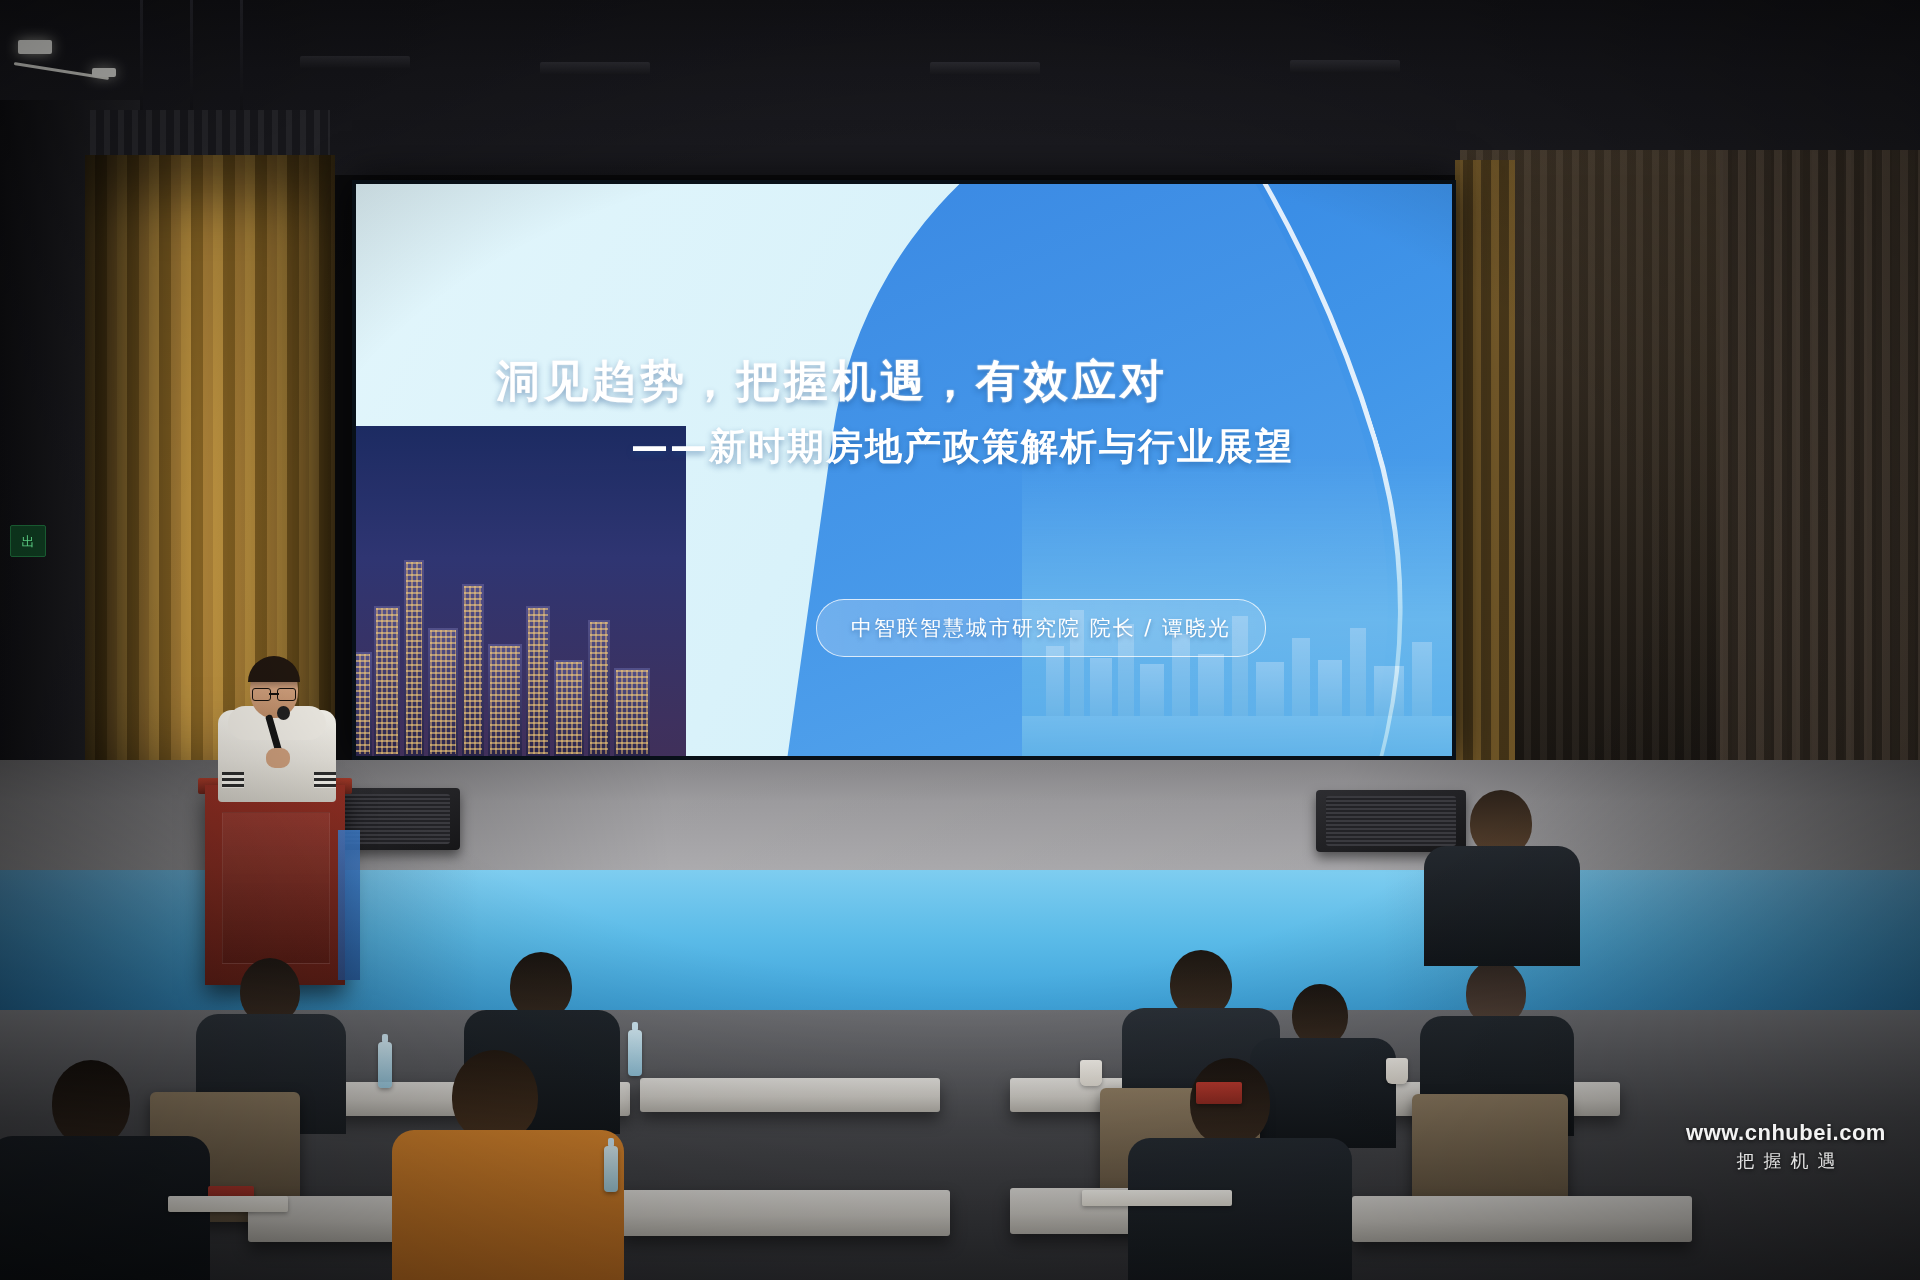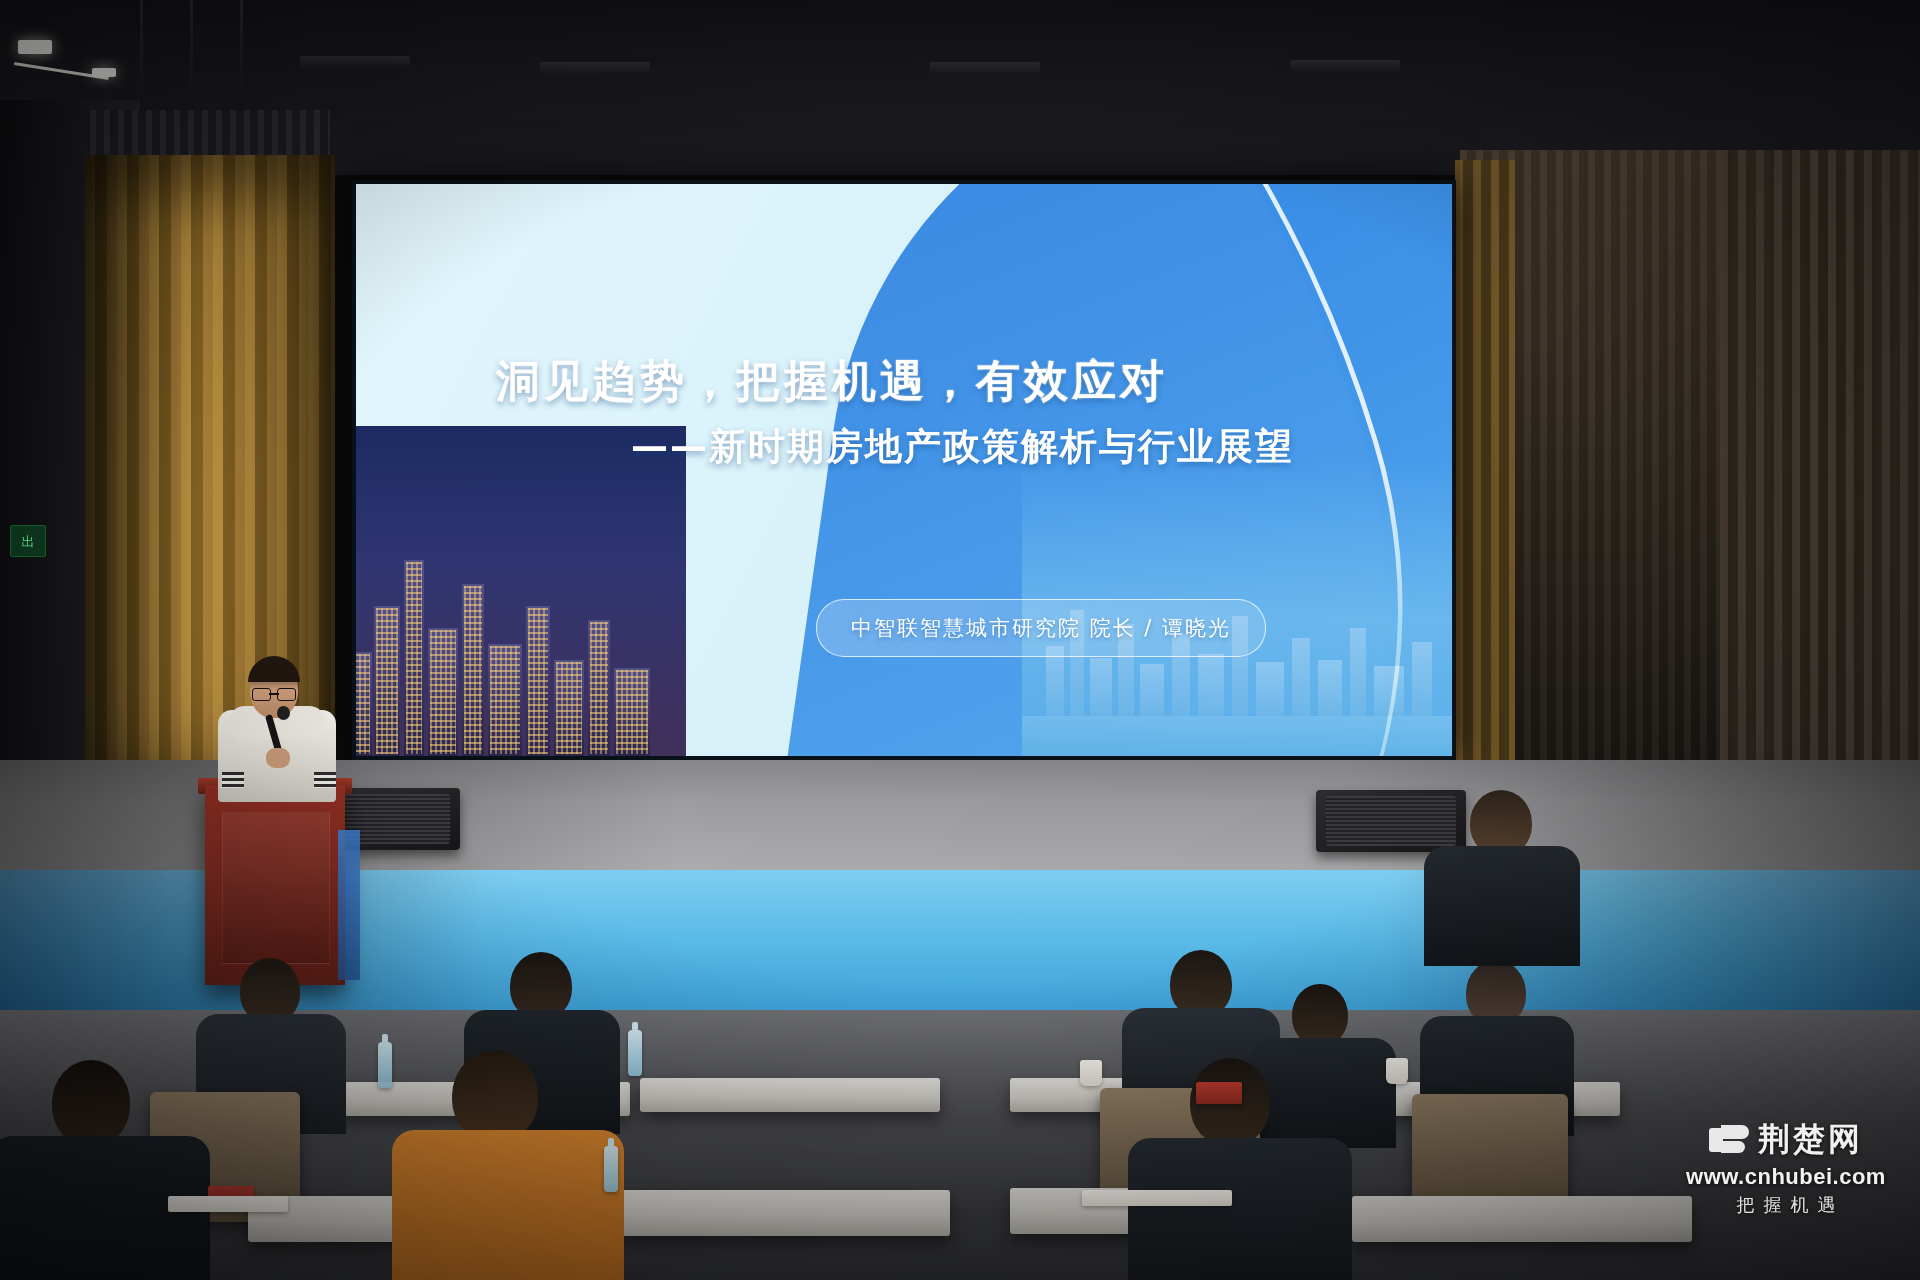--- a/index.html
+++ b/index.html
@@ -353,25 +353,17 @@
   <div class="cup" style="left:1080px;top:1060px;"></div>
   <div class="cup" style="left:1386px;top:1058px;"></div>
   <div class="redbook" style="left:1196px;top:1082px;"></div>
   <div class="redbook" style="left:208px;top:1186px;"></div>
   <div class="paper" style="left:168px;top:1196px;width:120px;"></div>
   <div class="paper" style="left:1082px;top:1190px;width:150px;"></div>
 
   <div class="vignette"></div>
 
   <div class="watermark">
-    <div class="wm-top">
-      <div class="wm-mark">
-        <i style="left:0;top:5px;width:14px;height:24px;border-radius:3px 0 0 3px;"></i>
-        <i style="left:12px;top:2px;width:28px;height:14px;border-radius:0 7px 7px 0;"></i>
-        <i style="left:12px;top:18px;width:24px;height:12px;border-radius:0 6px 6px 0;"></i>
-      </div>
-      <div class="wm-name">荆楚网</div>
-    </div>
     <div class="wm-url">www.cnhubei.com</div>
     <div class="wm-cn">把握机遇</div>
   </div>
 
 </div>
 
 </body></html>

